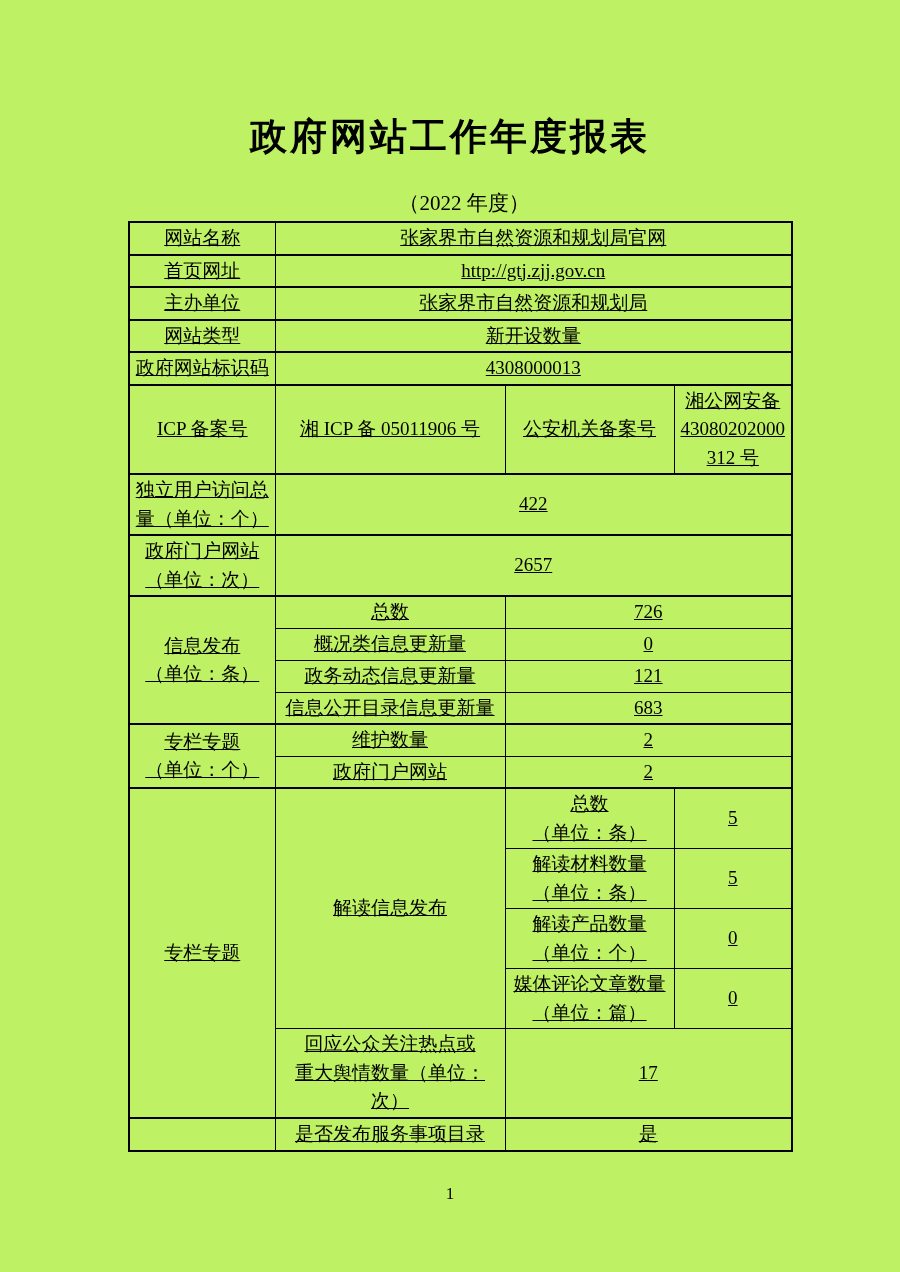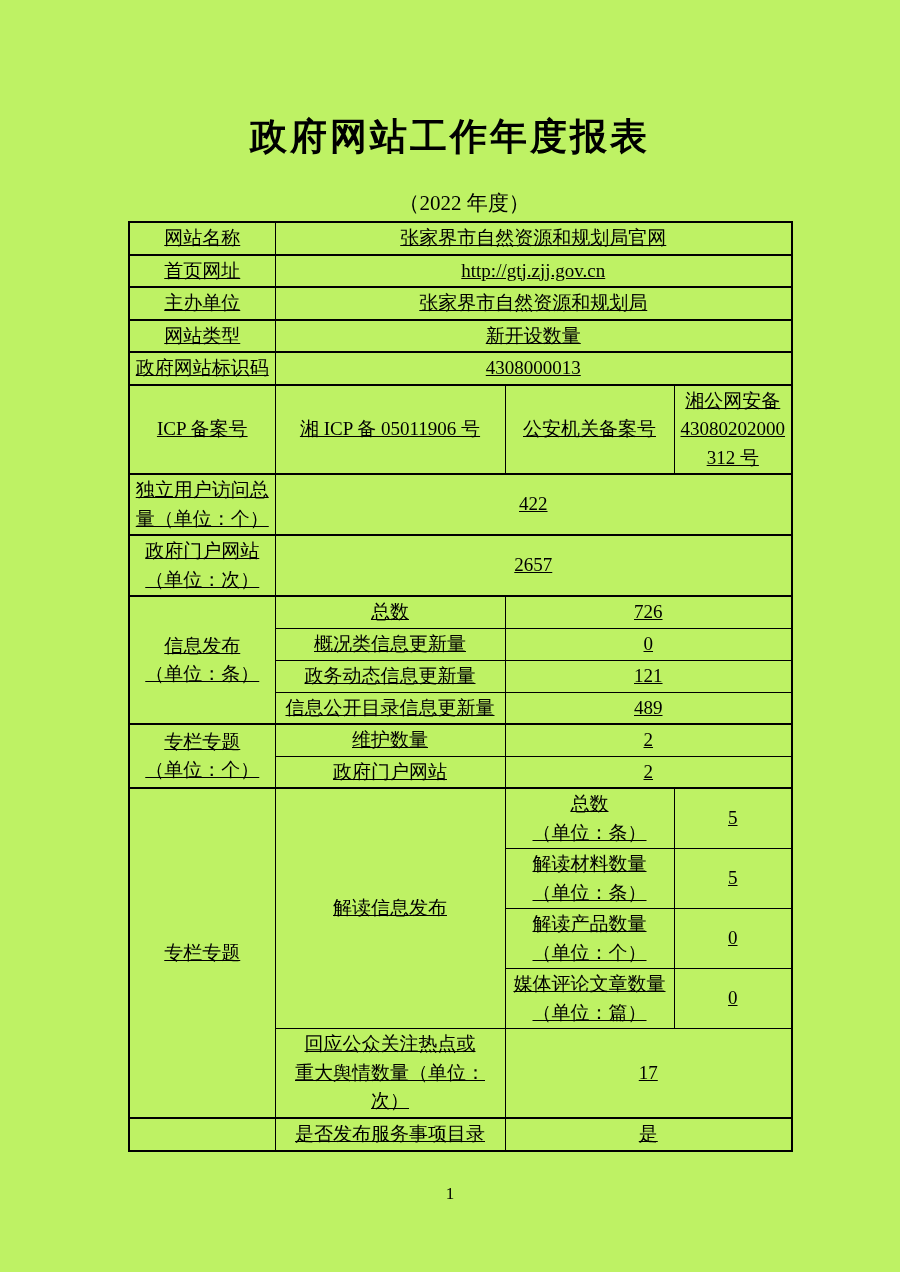--- a/index.html
+++ b/index.html
@@ -142,21 +142,21 @@
       <tr class="rh32">
         <td>概况类信息更新量</td>
         <td colspan="2">0</td>
       </tr>
       <tr class="rh32">
         <td>政务动态信息更新量</td>
         <td colspan="2">121</td>
       </tr>
       <tr class="rh32">
         <td>信息公开目录信息更新量</td>
-        <td colspan="2">489</td>
+        <td colspan="2">683</td>
       </tr>
 
       <tr class="rh31 sec">
         <td rowspan="2">专栏专题
 （单位：个）</td>
         <td>维护数量</td>
         <td colspan="2">2</td>
       </tr>
       <tr class="rh31">
         <td>政府门户网站</td>

